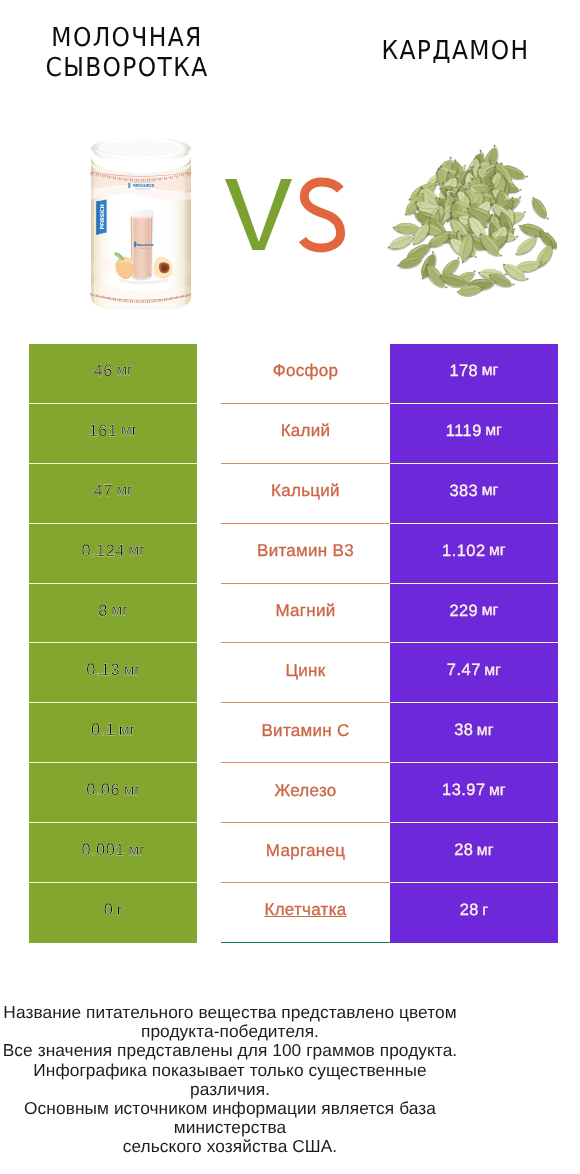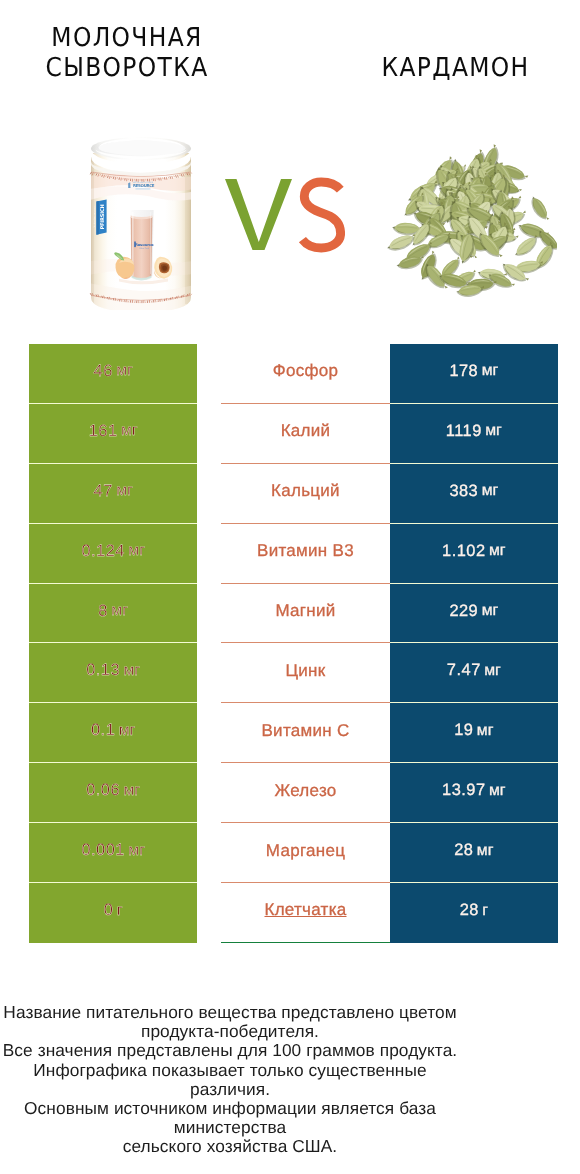--- a/index.html
+++ b/index.html
@@ -13,37 +13,37 @@
   }
   .page { position:relative; width:580px; height:1174px; }
 
   
   .headings { position:absolute; left:0; top:0; width:580px; height:120px;padding-left:40px; }
   .head-col { position:absolute; text-align:center;
               font-size:26px; line-height:30px; color:#0d0d0d;
               font-family:"DejaVu Sans Condensed", "DejaVu Sans", sans-serif; font-weight:400;
               text-transform:uppercase; letter-spacing:1.35px; }
   .head-left  { left:1.5px;   width:251px; top:23px; }
-  .head-right { left:330px; width:251px; top:53px; }
+  .head-right { left:330px; width:251px; top:36px; }
 
   
   .hero { position:absolute; left:0; top:120px; width:580px; height:200px; }
   .tin  { position:absolute; left:88px; top:14px; }
   .pods { position:absolute; left:387px; top:18px; }
   .vs { position:absolute; left:215px; top:50px; }
   .vs [data-name="versus-v"] { fill:#7ba231; }
   .vs [data-name="versus-s"] { stroke:#e2663f; }
 
   
   .table { position:absolute; left:21px; top:344px; width:537px; }
   .row { display:flex; height:59.9px; }
   .cell { display:flex; align-items:center; justify-content:center; width:179px;
           box-sizing:border-box; padding-bottom:4px; }
-  .cell.left  { background:#82a62e; color:#7f1d1d;margin-left:8px; -webkit-text-stroke:0.32px #f7fce3; }
-  .cell.right { background:#0c4a6e; color:#fdf1ea;align-items:center; -webkit-text-stroke:0.32px #fdf1ea; }
+  .cell.left  { background:#82a62e; color:#000000;margin-left:8px; -webkit-text-stroke:0.32px #f7fce3; }
+  .cell.right { background:#6d28d9; color:#fdf1ea;align-items:center; -webkit-text-stroke:0.32px #fdf1ea; }
   .cell.mid   { background:#ffffff; color:#cb6646;margin-left:24px; }
   .cell.left, .cell.right { border-bottom:1.2px solid #f4fbd4; }
   .row:last-child .cell.left, .row:last-child .cell.right { border-bottom:none; }
   .cell.mid   { border-bottom:1px solid #d98b6d; }
   .row:last-child .cell.mid { border-bottom:1px solid #15803d;text-decoration:underline; }
   .num { font-size:16.4px; font-weight:400; letter-spacing:0.5px; }
   .unit { font-size:15.8px; font-weight:400; margin-left:3.4px; }
   .label { font-size:17.0px; font-weight:400; letter-spacing:0.28px;
            -webkit-text-stroke:0.3px #cb6646; }
 
@@ -1557,21 +1557,21 @@
       </div>
       <div class="row" data-name="table-row">
         <div class="cell left" data-name="left-value-cell">
           <span class="num" data-name="left-value">0.1</span>
           <span class="unit" data-name="left-unit">мг</span>
         </div>
         <div class="cell mid" data-name="nutrient-name-cell">
           <span class="label" data-name="nutrient-name">Витамин C</span>
         </div>
         <div class="cell right" data-name="right-value-cell">
-          <span class="num" data-name="right-value">19</span>
+          <span class="num" data-name="right-value">38</span>
           <span class="unit" data-name="right-unit">мг</span>
         </div>
       </div>
       <div class="row" data-name="table-row">
         <div class="cell left" data-name="left-value-cell">
           <span class="num" data-name="left-value">0.06</span>
           <span class="unit" data-name="left-unit">мг</span>
         </div>
         <div class="cell mid" data-name="nutrient-name-cell">
           <span class="label" data-name="nutrient-name">Железо</span>

